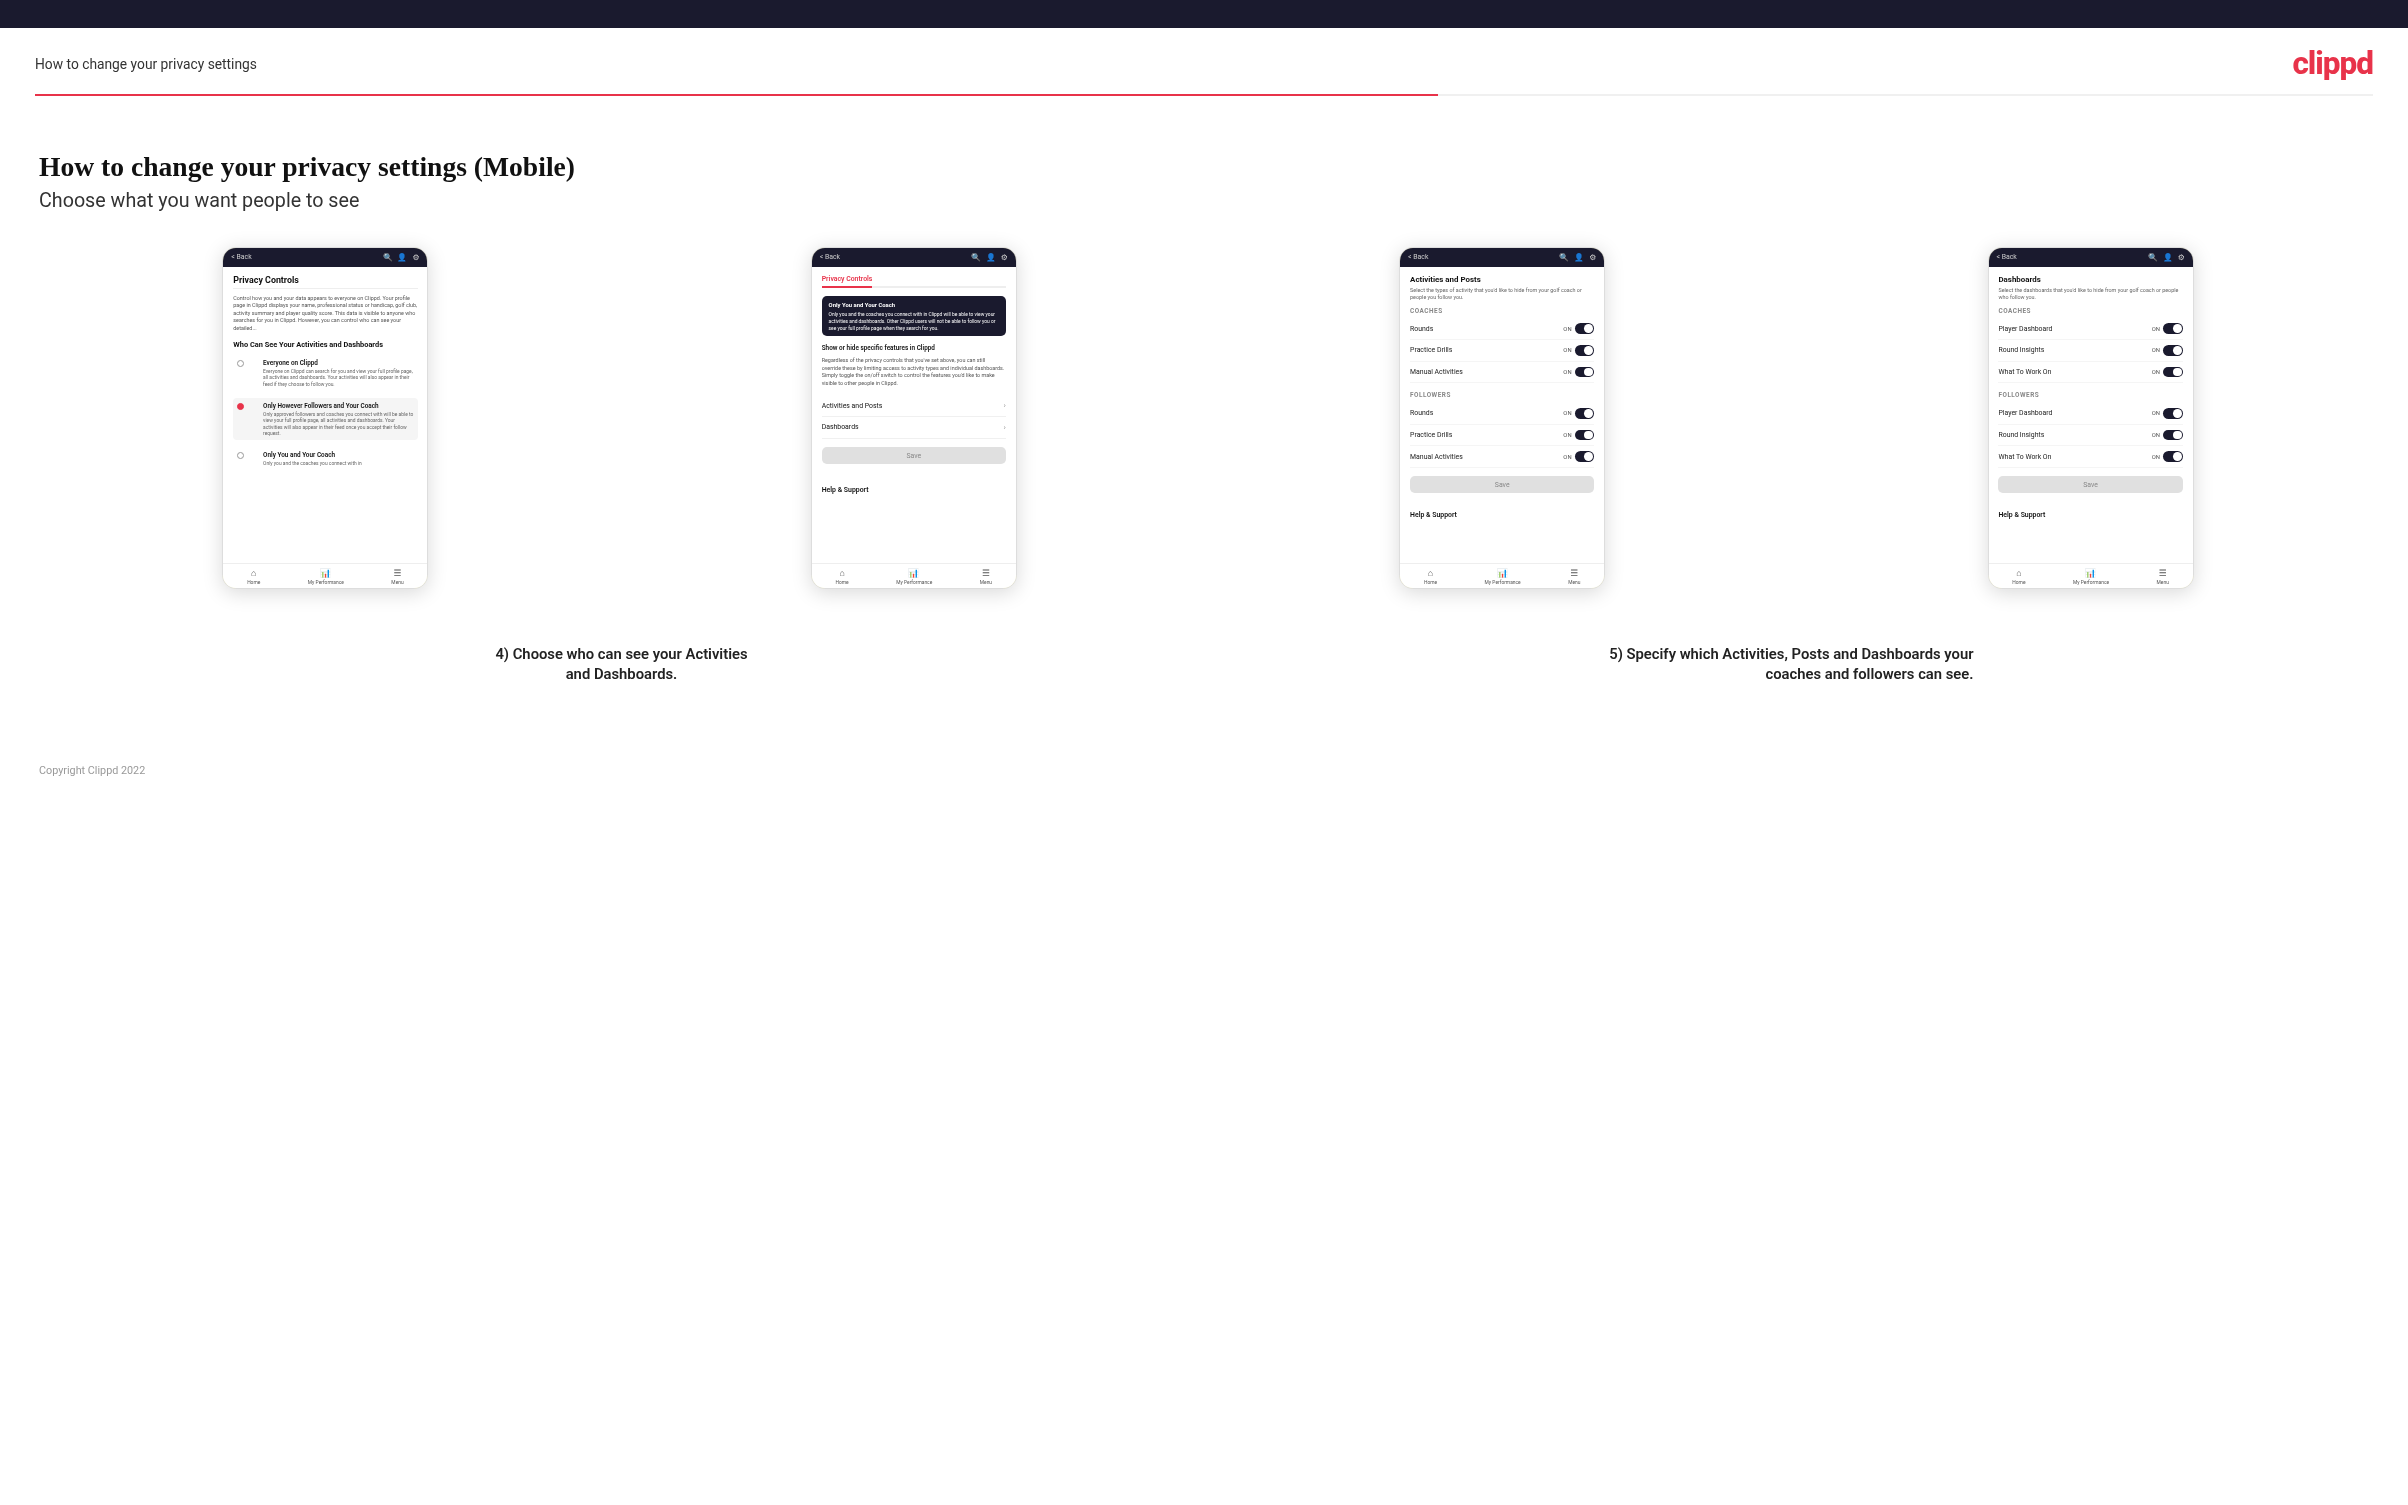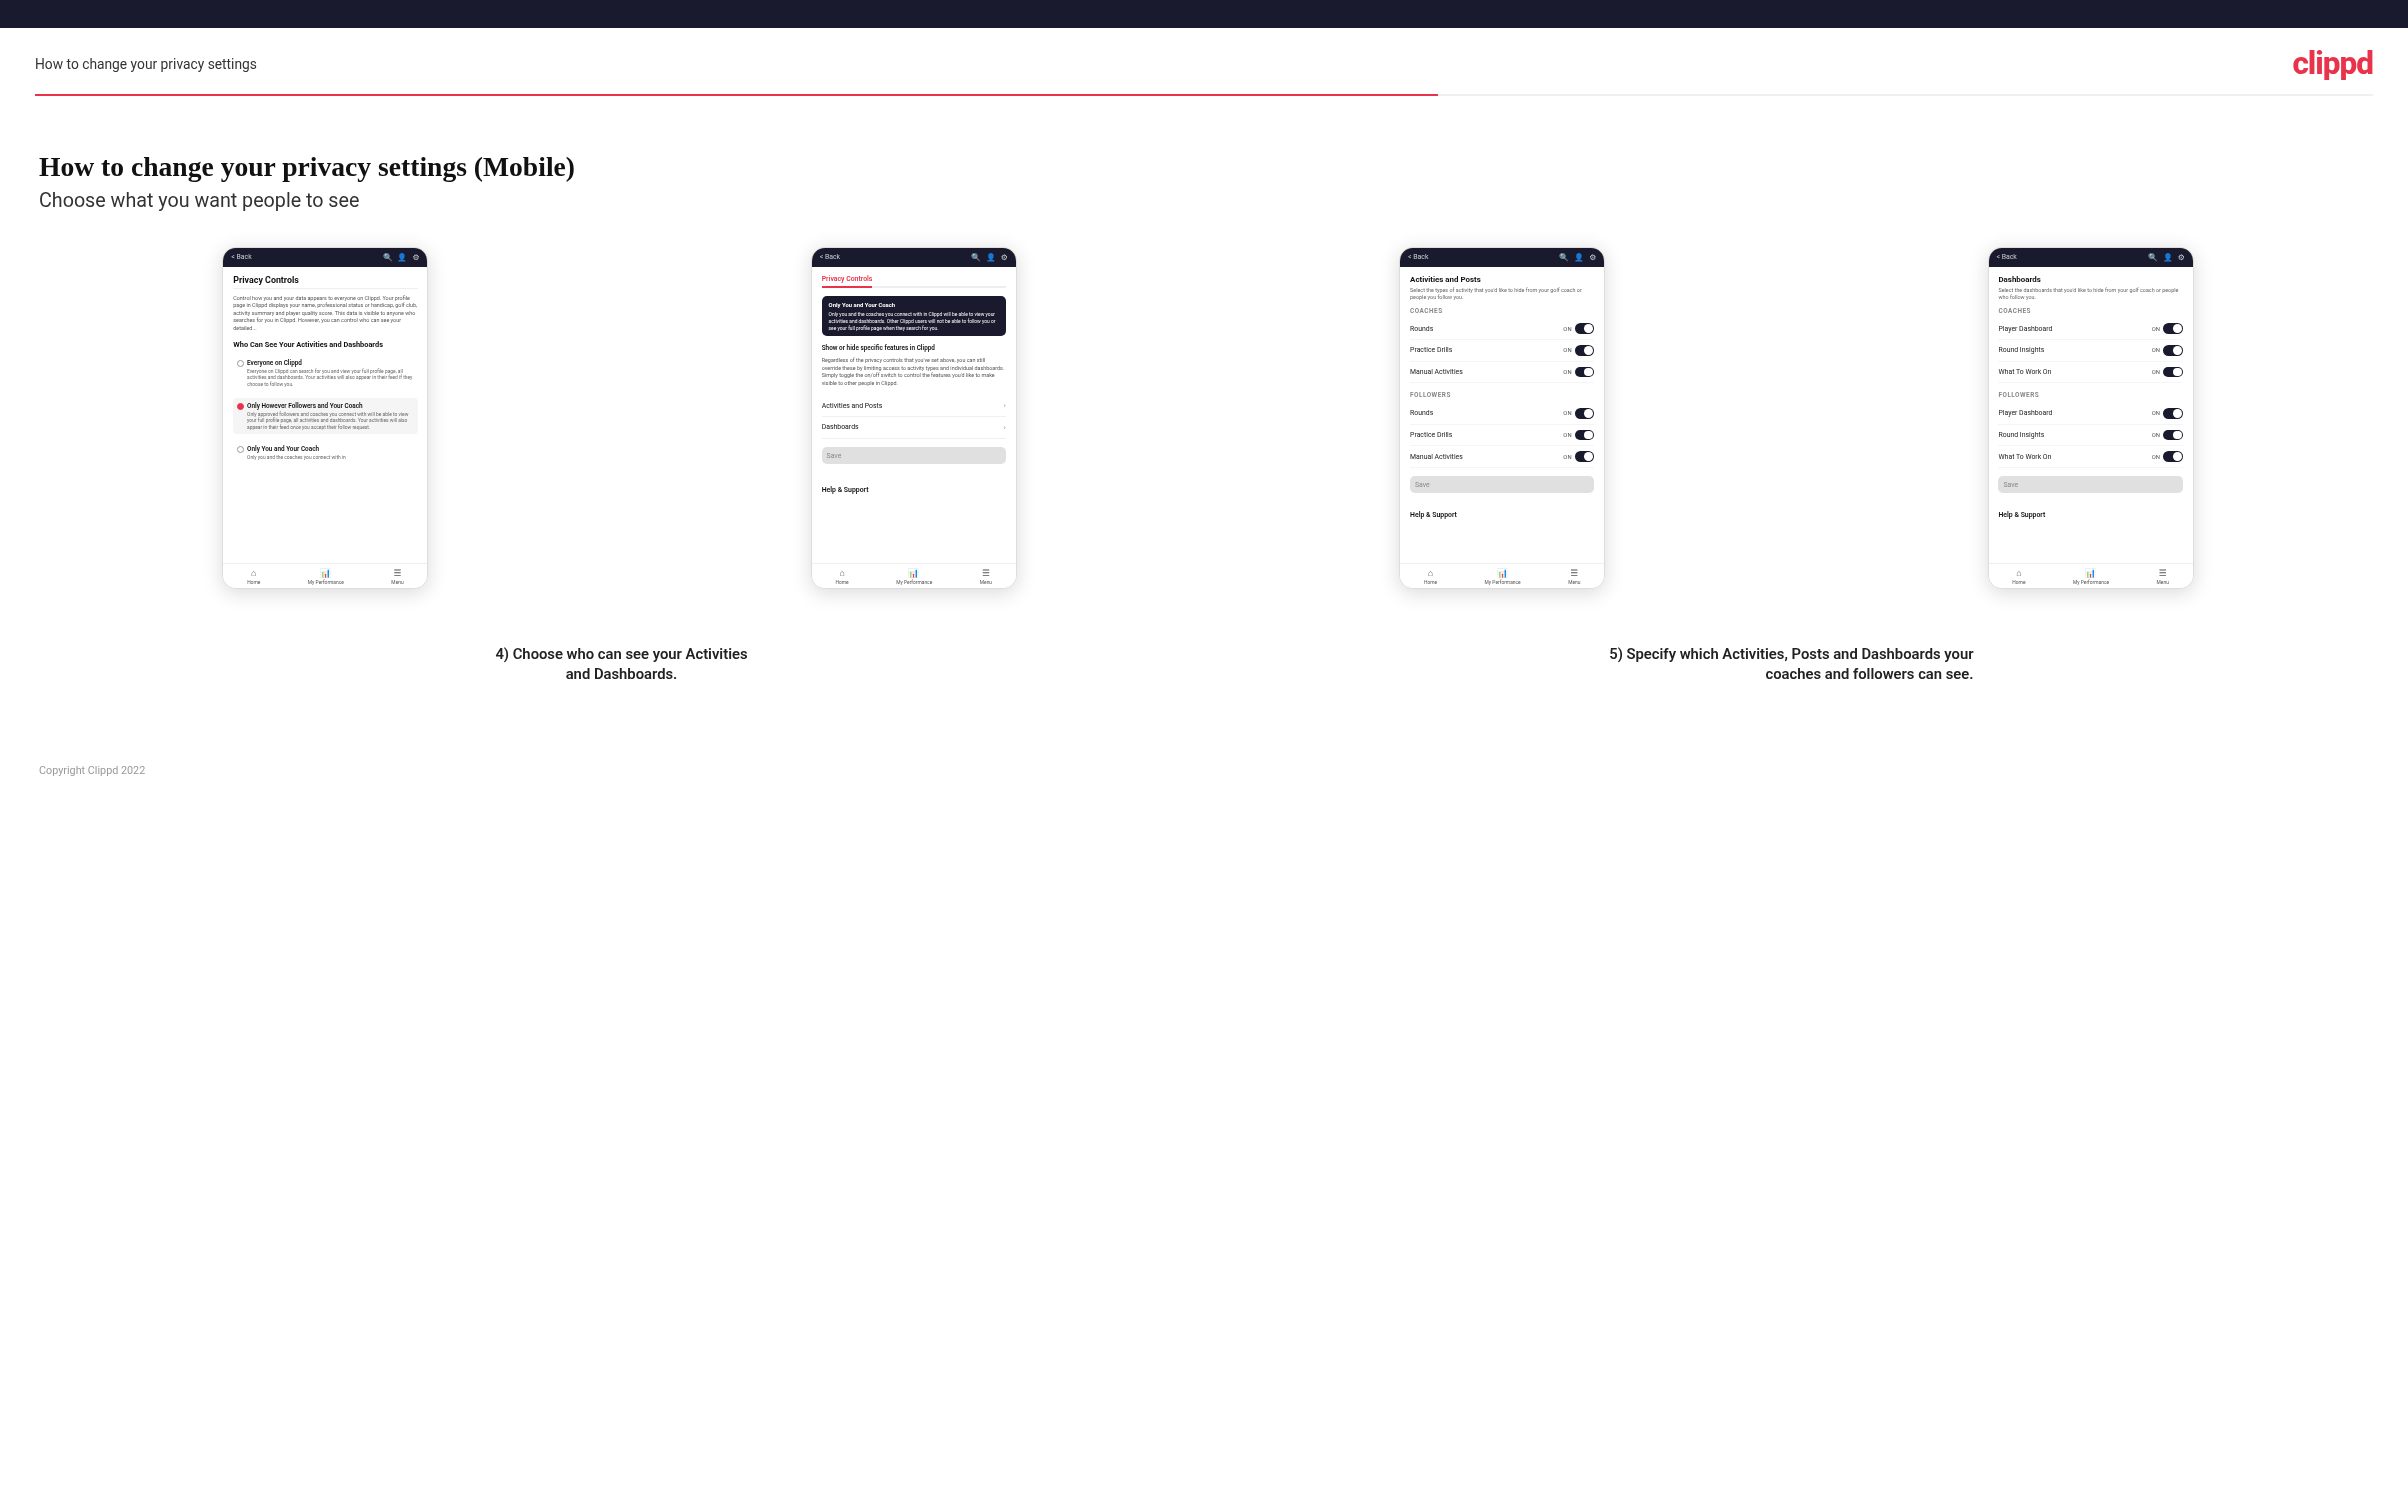--- a/index.html
+++ b/index.html
@@ -136,21 +136,21 @@
     .privacy-section-title {
       font-size: 7.4px;
       font-weight: 700;
       color: #111;
       margin-bottom: 5.9px;
     }
 
     .radio-option {
       display: flex;
       align-items: flex-start;
-      gap: 3px;
+      gap: 19px;
       margin-bottom: 6.9px;
       padding: 3.9px;
       border-radius: 3.9px;
     }
     .radio-option.selected {
       background: #f5f5f5;
     }
     .radio-circle {
       width: 6.9px;
       height: 6.9px;
@@ -251,20 +251,21 @@
     .menu-row-arrow {
       color: #999;
       font-size: 7.9px;
     }
 
     .save-btn {
       width: 100%;
       padding: 4.9px;
       background: #e0e0e0;
       border-radius: 4.9px;
+      text-align: center;
       font-size: 6.9px;
       color: #888;
       margin-top: 7.9px;
     }
 
     
     .section-header-label {
       font-size: 6.4px;
       font-weight: 700;
       color: #888;

